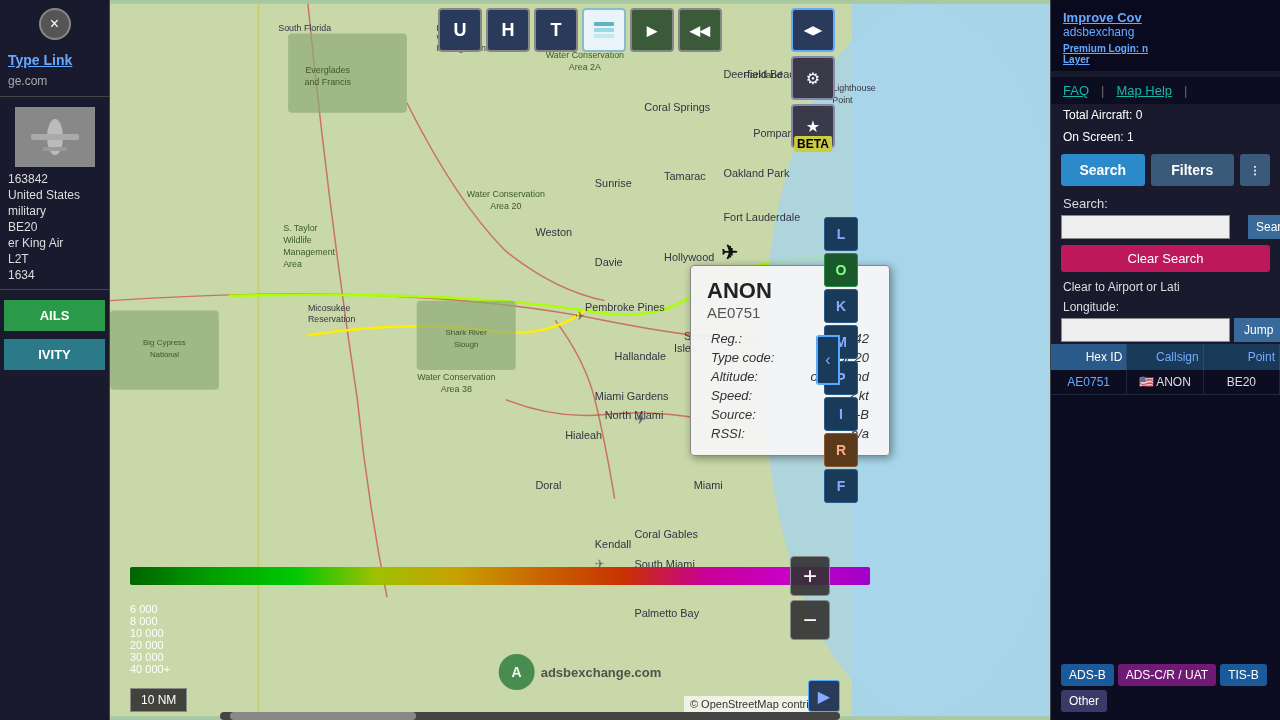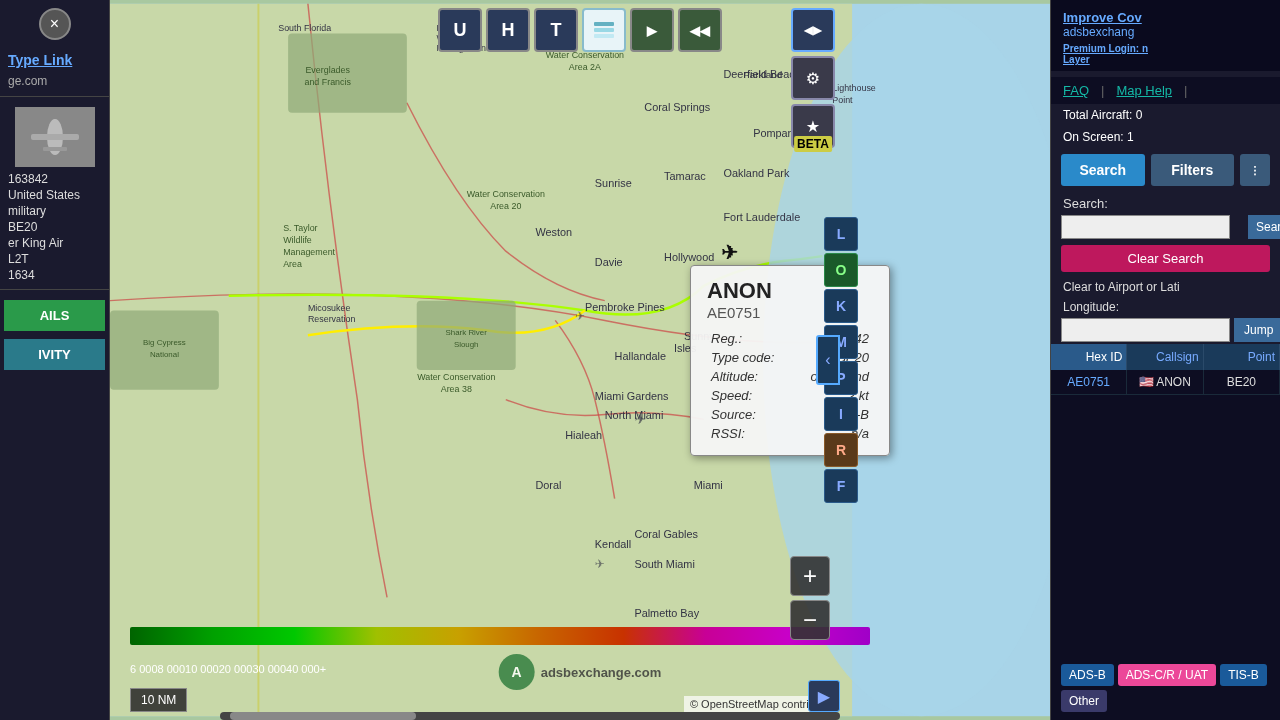--- a/index.html
+++ b/index.html
@@ -139,22 +139,22 @@
     #color-bar {
       position: absolute; bottom: 45px; left: 20px;
       width: 740px;
     }
     #color-bar .bar {
       height: 18px;
       background: linear-gradient(to right, #006400, #00a000, #00c800, #a0c000, #c8a000, #c86400, #c83200, #c80096, #c800c8, #a000c8);
       border-radius: 2px;
     }
     #color-bar .labels {
-      display: flex; justify-content: flex-start;
-      color: white; font-size: 11px; margin-top: 18px;
+      display: flex; justify-content: center;
+      color: white; font-size: 11px; margin-top: 18px; flex-direction: column;
     }
 
     
     #distance-indicator {
       position: absolute; bottom: 8px; left: 20px;
       background: rgba(40,40,40,0.85); color: white;
       padding: 4px 10px; font-size: 12px; border: 1px solid #888;
     }
 
     
@@ -291,21 +291,21 @@
     
     .source-row {
       display: flex; flex-wrap: wrap; gap: 4px; padding: 8px 10px;
       background: #0d0d22;
     }
     .src-badge {
       padding: 4px 8px; font-size: 12px; border-radius: 3px;
       cursor: pointer; color: white;
     }
     .src-badge.blue { background: #1a5a9a; }
-    .src-badge.green { background: #ec4899; }
+    .src-badge.green { background: #701a75; }
     .src-badge.tis { background: #1a5a9a; }
     .src-badge.other { background: #3a3a6a; }
 
     
     #side-nav {
       position: absolute; right: 190px; top: 0; bottom: 0;
       width: 40px;
       display: flex; flex-direction: column; justify-content: center;
       gap: 2px; padding: 4px;
       pointer-events: none;

